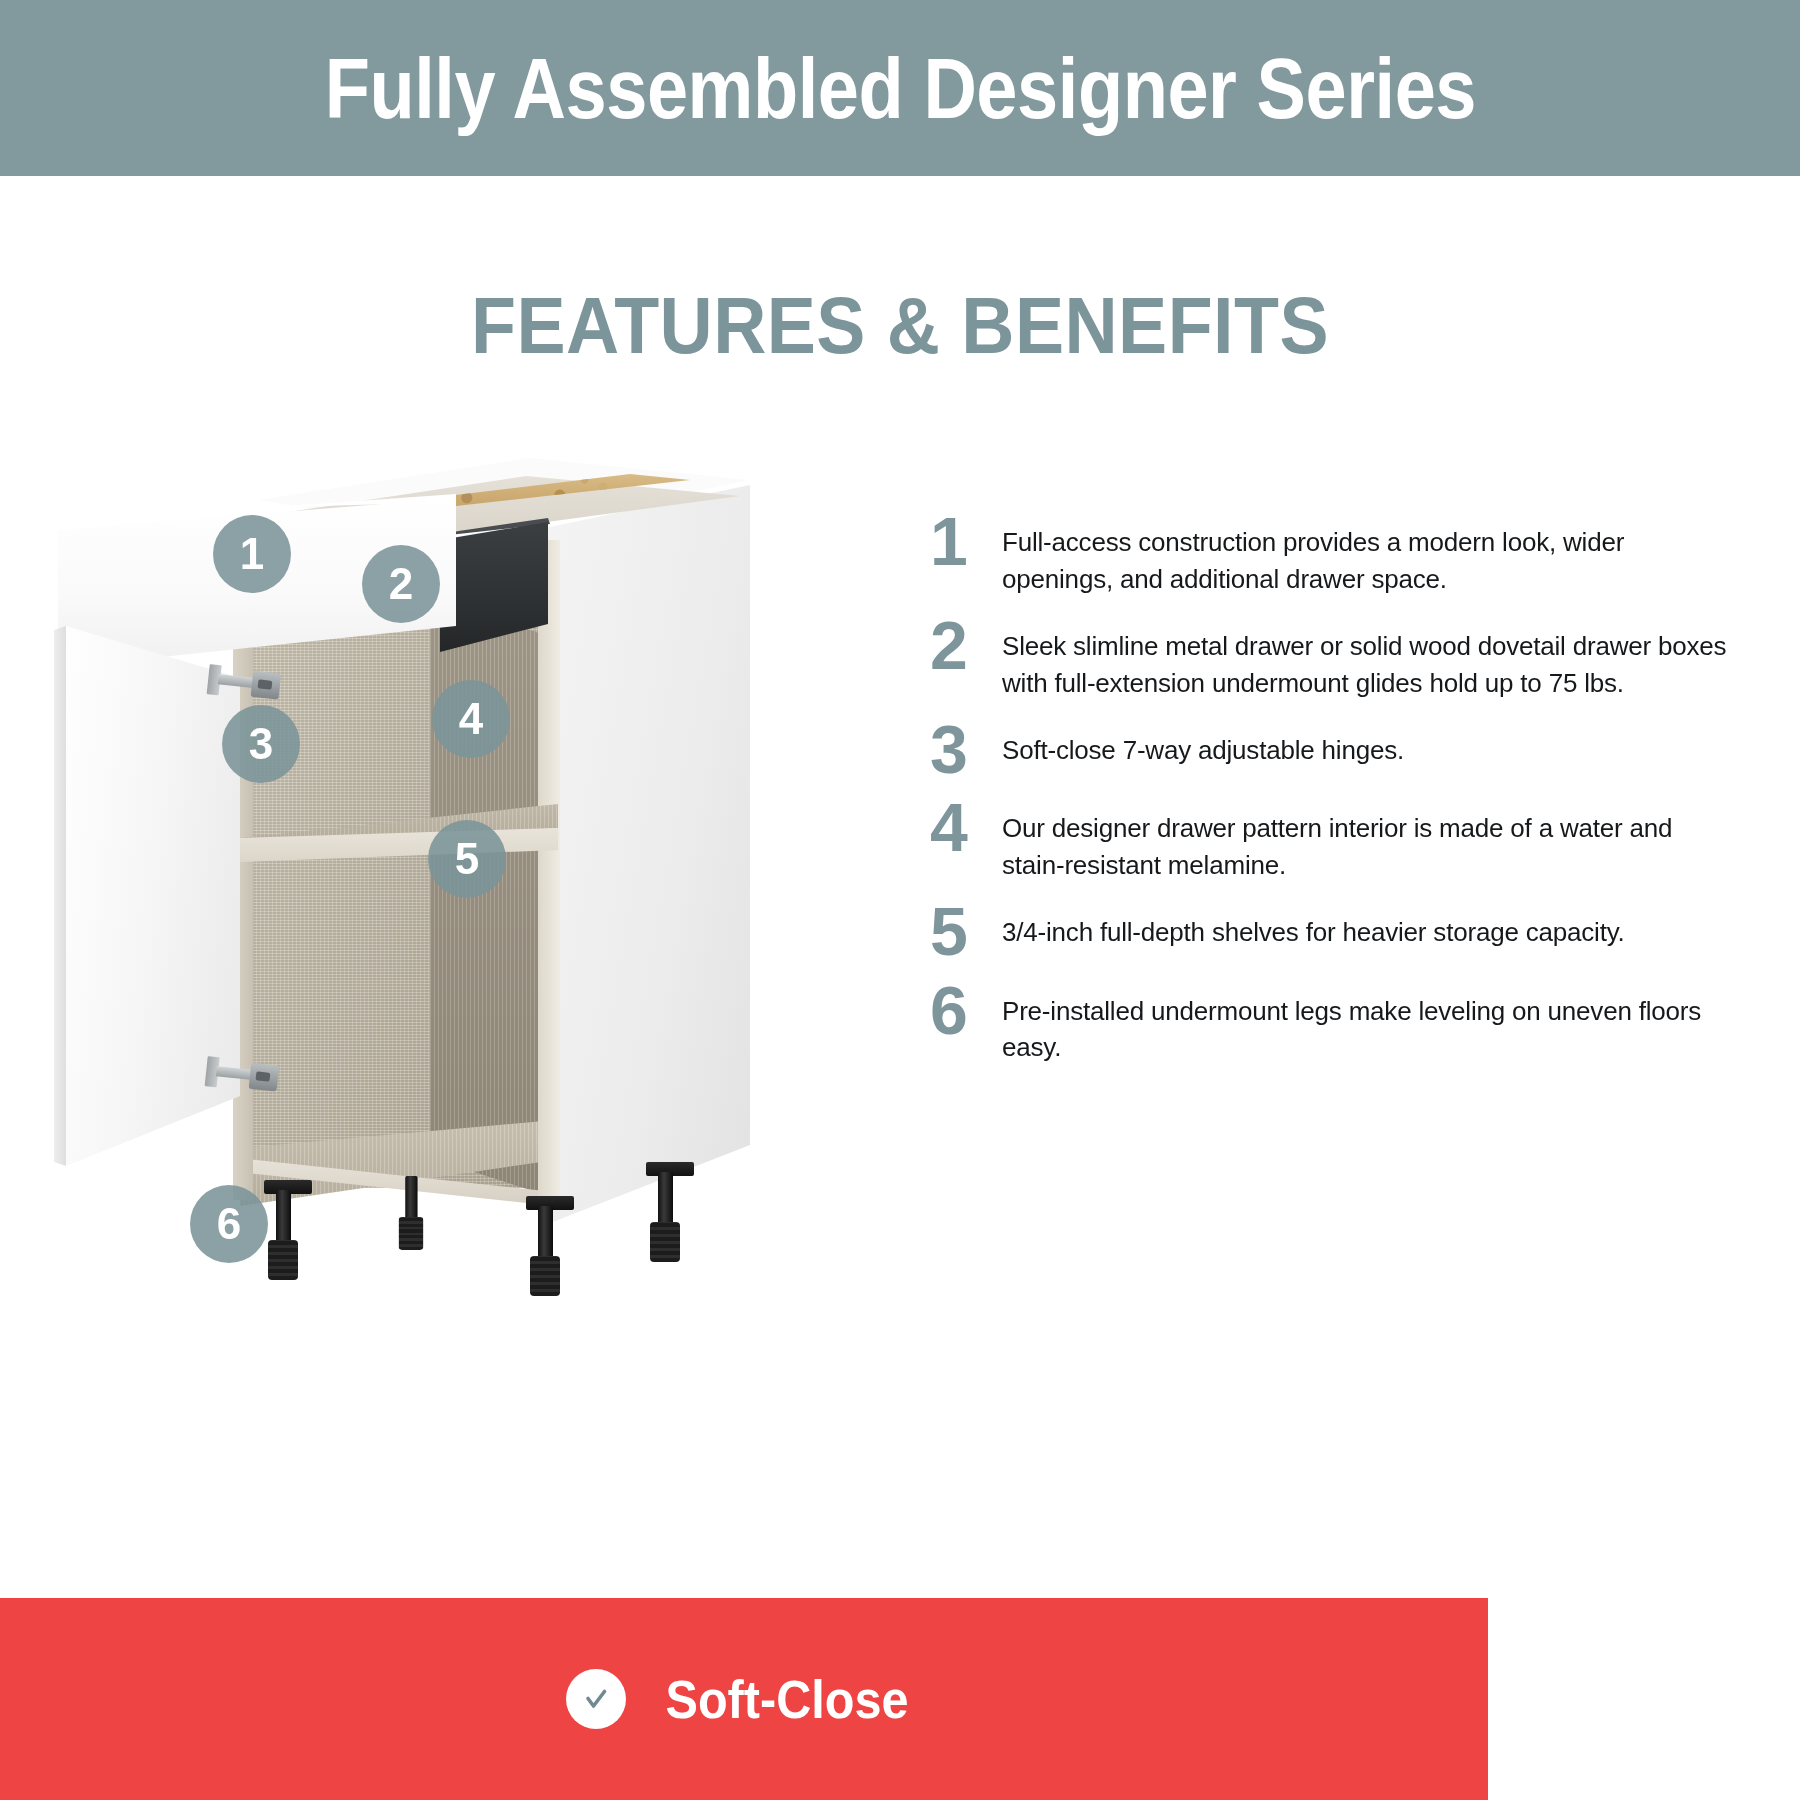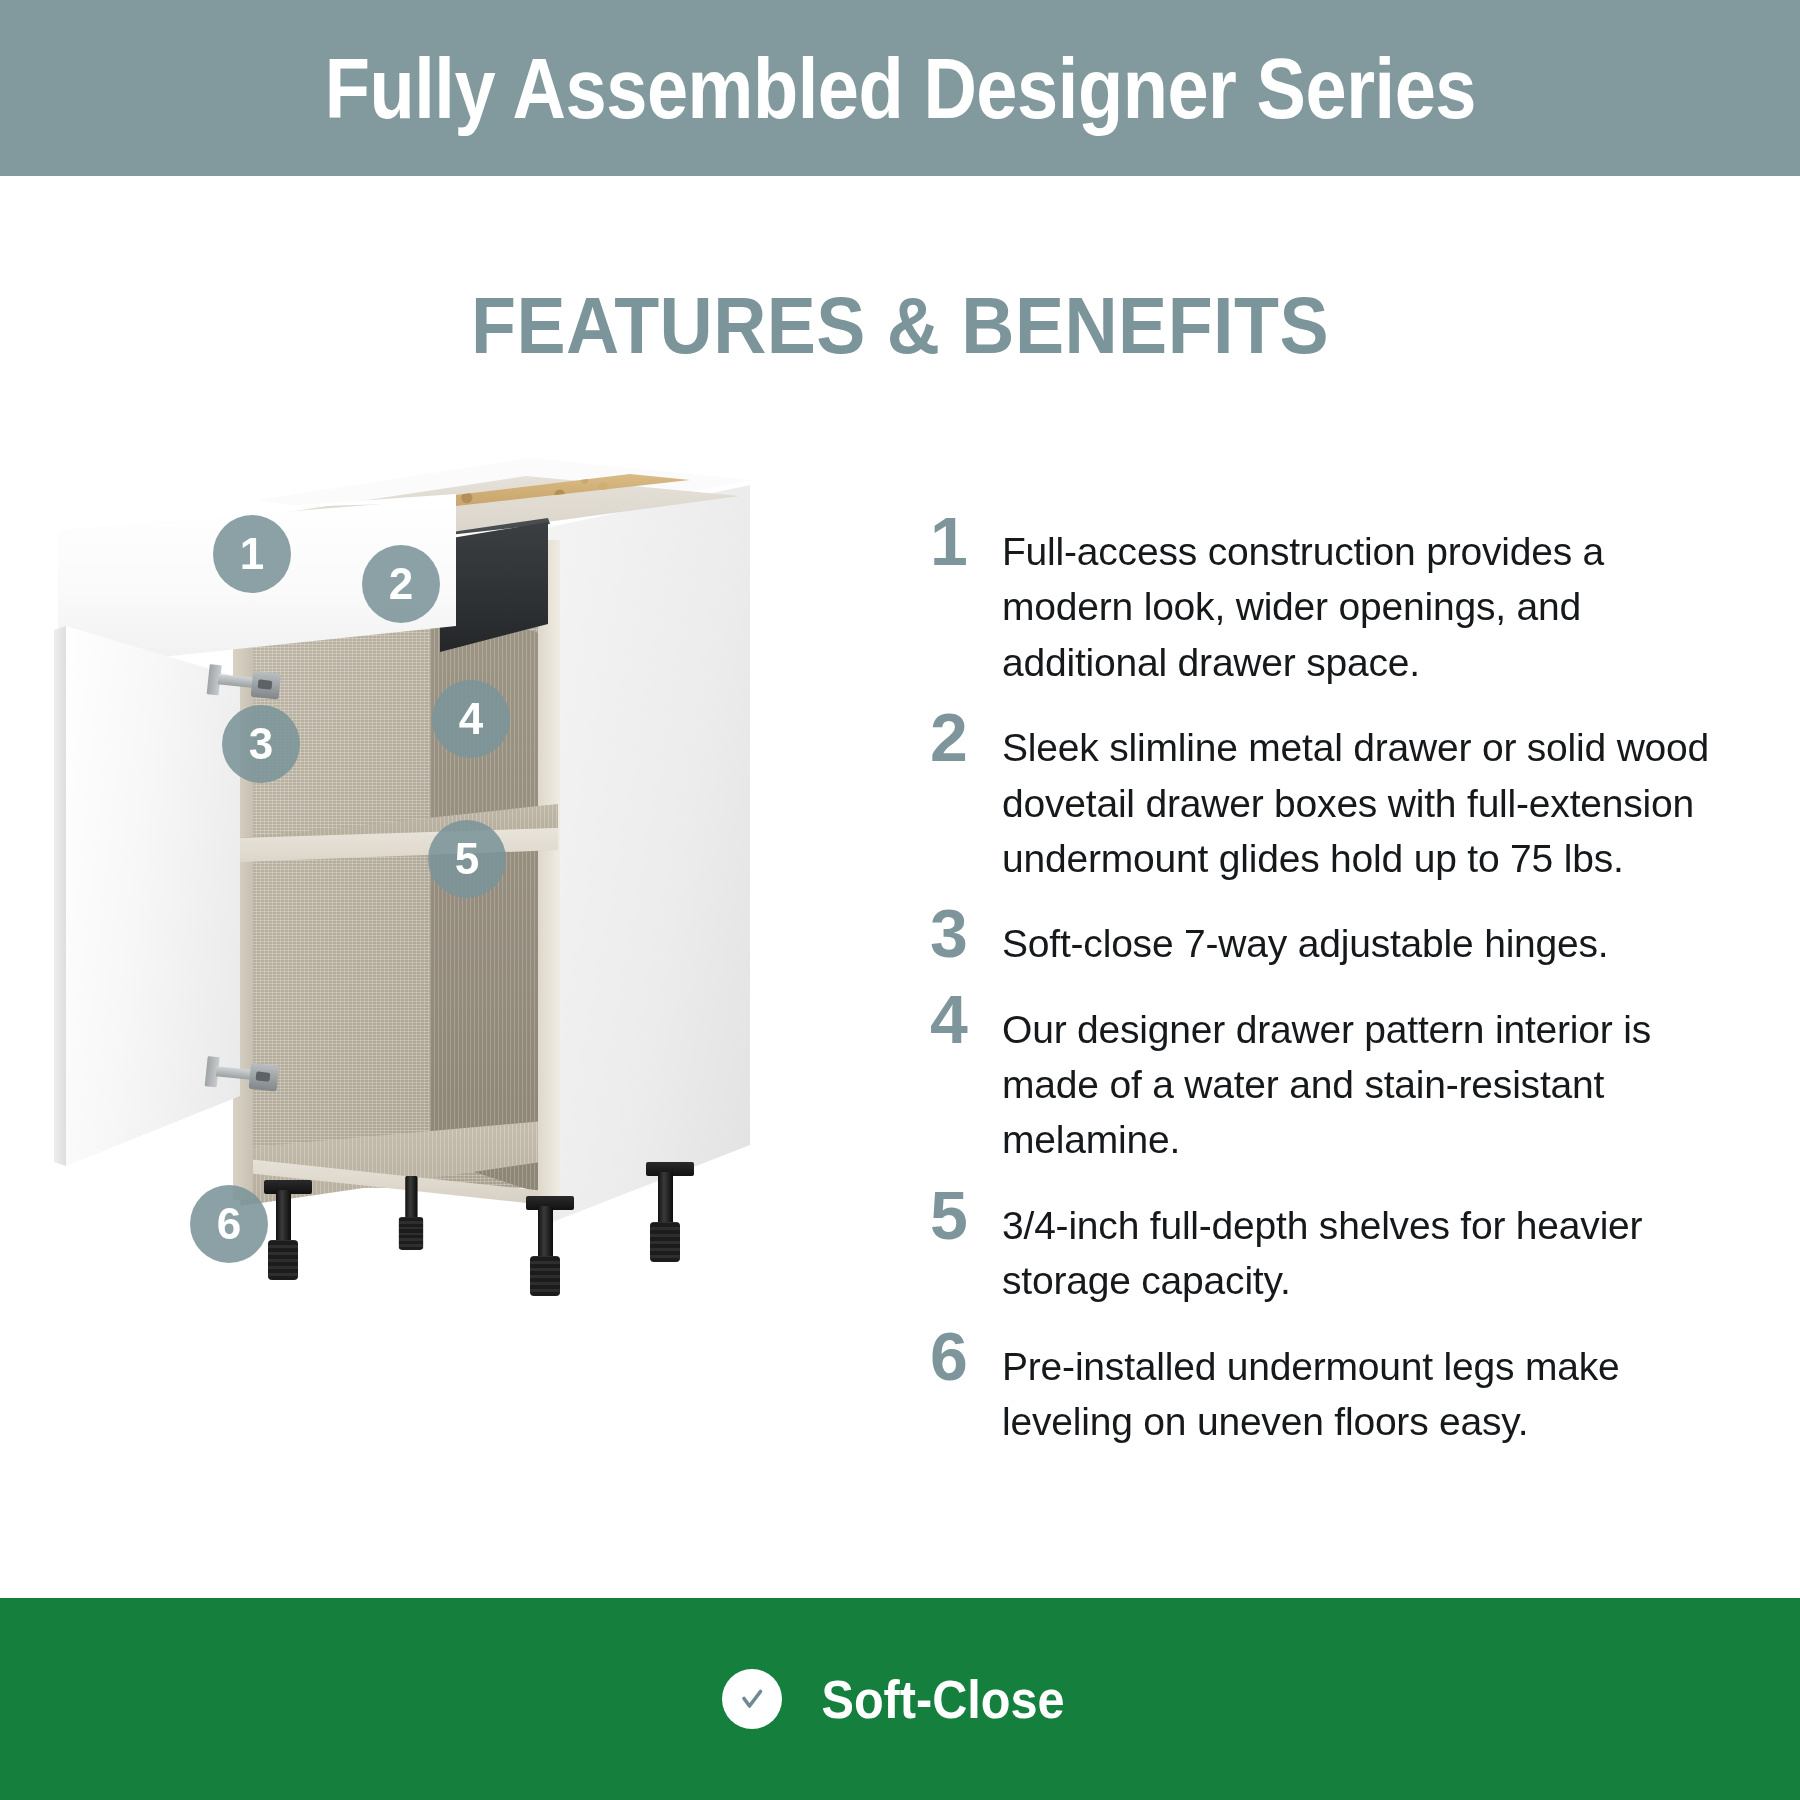--- a/index.html
+++ b/index.html
@@ -314,32 +314,32 @@
     font-size: 68px;
     line-height: 0.92;
     text-align: left;
     margin-top: -10px;
   }
   .feature-text {
     flex: 1 1 auto;
     color: #16191b;
     font-family: "Liberation Sans", sans-serif;
     font-weight: 400;
-    font-size: 39px;
+    font-size: 26px;
     line-height: 1.42;
     letter-spacing: -0.2px;
     padding-top: 4px;
   }
 
   
   .footer-bar {
     position: absolute;
     left: 0; top: 1598px;
-    width: 1800px; height: 202px;
-    background: #15803d;
+    width: 1488px; height: 202px;
+    background: #ef4444;
     display: flex;
     align-items: center;
   }
   .footer-item {
     flex: 1 1 0;
     display: flex;
     align-items: center;
     justify-content: center;
     gap: 26px;
   }

